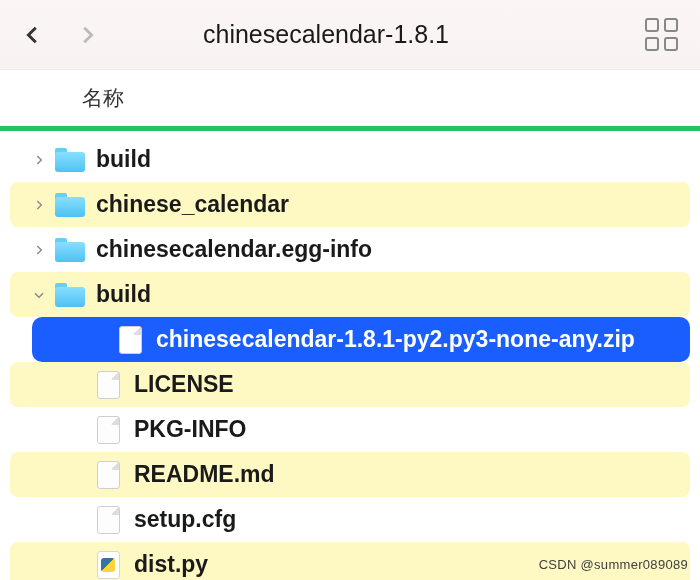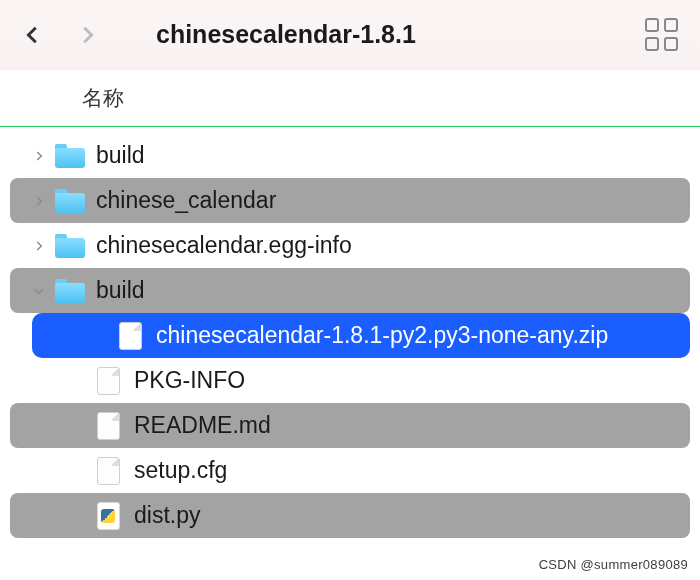--- a/index.html
+++ b/index.html
@@ -28,60 +28,61 @@
       width: 22px;
       height: 22px;
       cursor: pointer;
       stroke: #777;
       stroke-width: 3.2;
       fill: none;
     }
     .nav-btn.back { stroke: #333; }
     .nav-btn.forward { stroke: #bbb; }
     .title {
-      margin-left: 58px;
+      margin-left: 105px;
       font-size: 25px;
-      font-weight: 700;
+      font-weight: 400;
       color: #1a1a1a;
       text-align: right;
     }
     .spacer { flex: 1; }
     .grid-icon {
       display: grid;
       grid-template-columns: repeat(2, 14px);
       grid-template-rows: repeat(2, 14px);
       gap: 5px;
     }
     .grid-icon > div {
       border: 2px solid #888;
       border-radius: 3px;
     }
     .column-header {
       display: flex;
       align-items: center;
       padding: 14px 0 14px 82px;
       font-size: 21px;
       color: #333;
-      border-bottom: 1px solid #22c55e;
+      border-bottom: 5px solid #22c55e;
       background: #fff;
     }
     .file-list {
       padding-top: 6px;
     }
     .row {
       display: flex;
       align-items: center;
       height: 45px;
       padding-left: 22px;
       font-size: 23px;
       color: #1a1a1a;
       border-radius: 8px;
       margin: 0 10px;
-    }
-    .row.alt { background: #a3a3a3; }
+      font-weight: bold;
+    }
+    .row.alt { background: #fef9c3; }
     .row.selected {
       background: #1b5eff;
       color: #ffffff;
       border-radius: 10px;
       margin-left: 32px;
     }
     .row.selected .file-icon-bg { background:#fff; }
     .chevron {
       width: 14px;
       height: 14px;
@@ -241,20 +242,28 @@
       <span class="label">build</span>
     </div>
     <div class="row selected">
       <div class="indent"></div>
       <svg viewBox="0 0 24 24" class="chevron placeholder"></svg>
       <div class="icon-slot">
         <div class="file-icon-bg"></div>
       </div>
       <span class="label">chinesecalendar-1.8.1-py2.py3-none-any.zip</span>
     </div>
+    <div class="row alt">
+      <div class="indent"></div>
+      <svg viewBox="0 0 24 24" class="chevron placeholder"></svg>
+      <div class="icon-slot">
+        <div class="file-icon-bg"></div>
+      </div>
+      <span class="label">LICENSE</span>
+    </div>
     <div class="row">
       <div class="indent"></div>
       <svg viewBox="0 0 24 24" class="chevron placeholder"></svg>
       <div class="icon-slot">
         <div class="file-icon-bg"></div>
       </div>
       <span class="label">PKG-INFO</span>
     </div>
     <div class="row alt">
       <div class="indent"></div>

